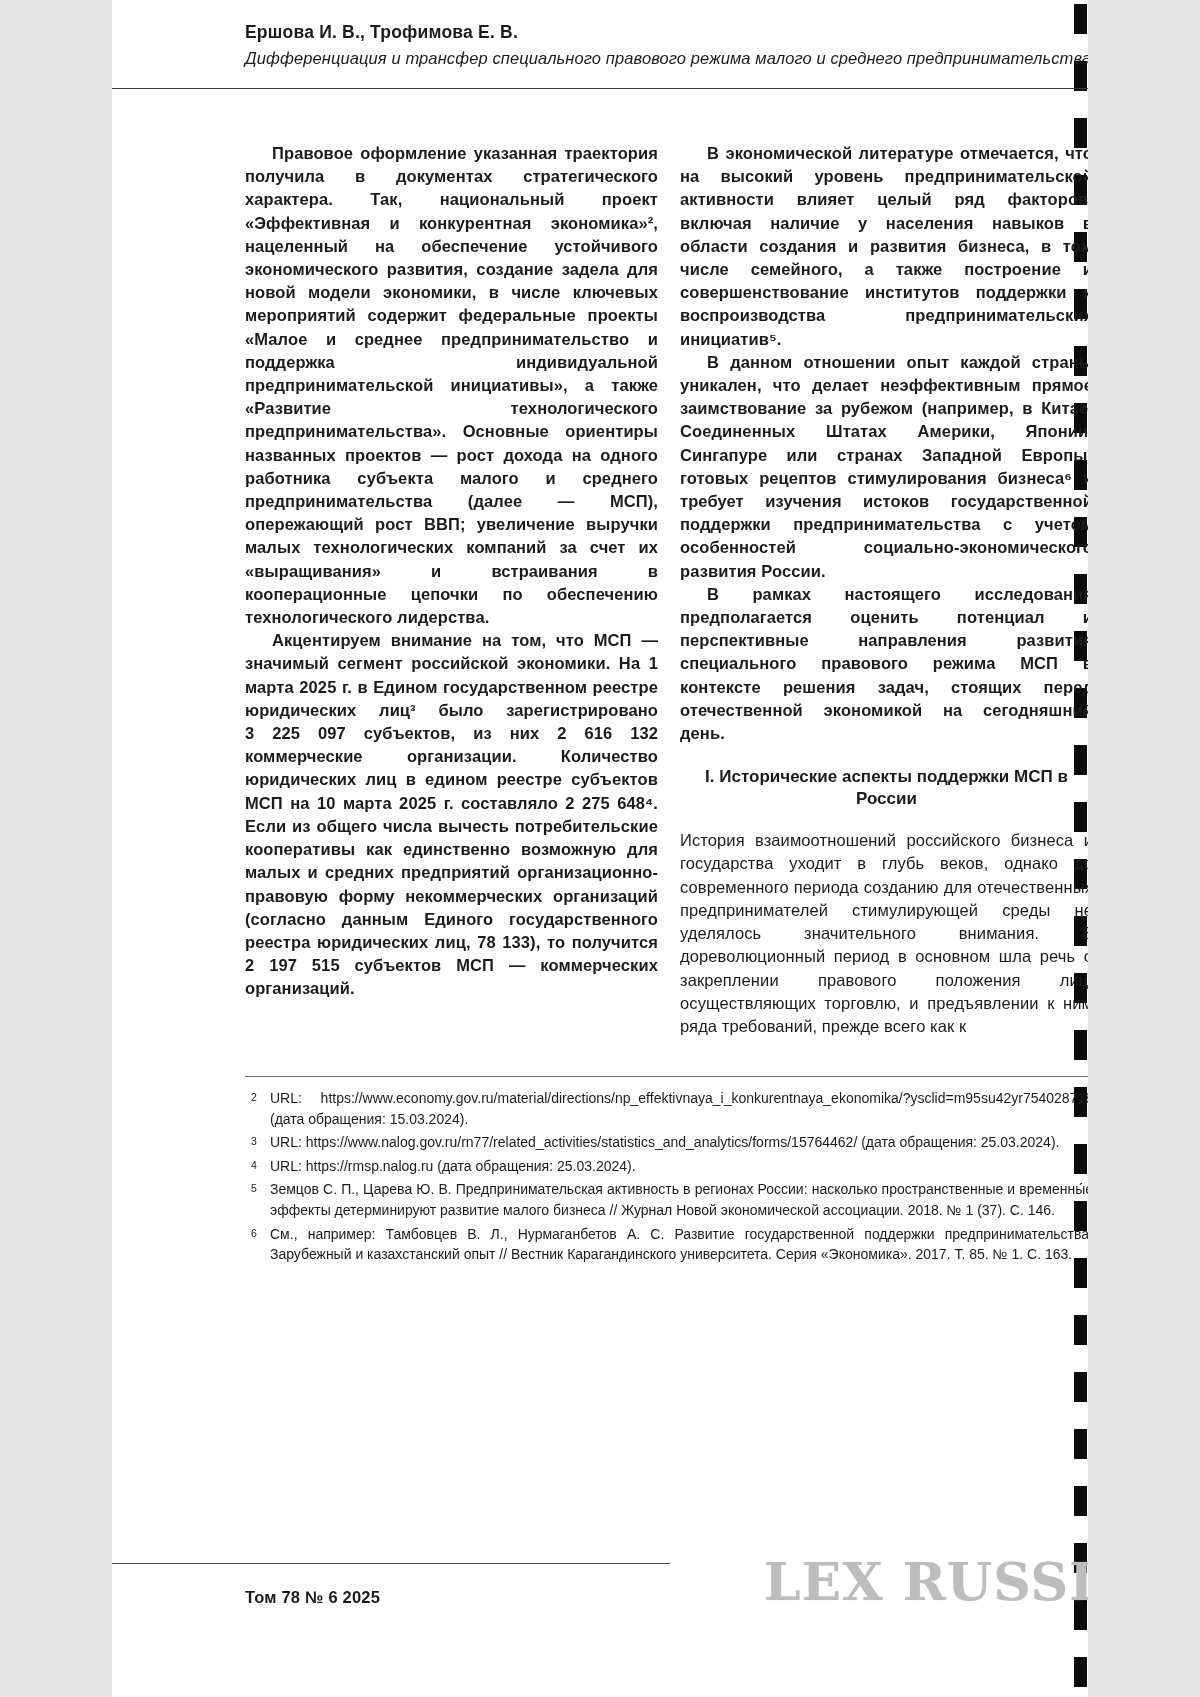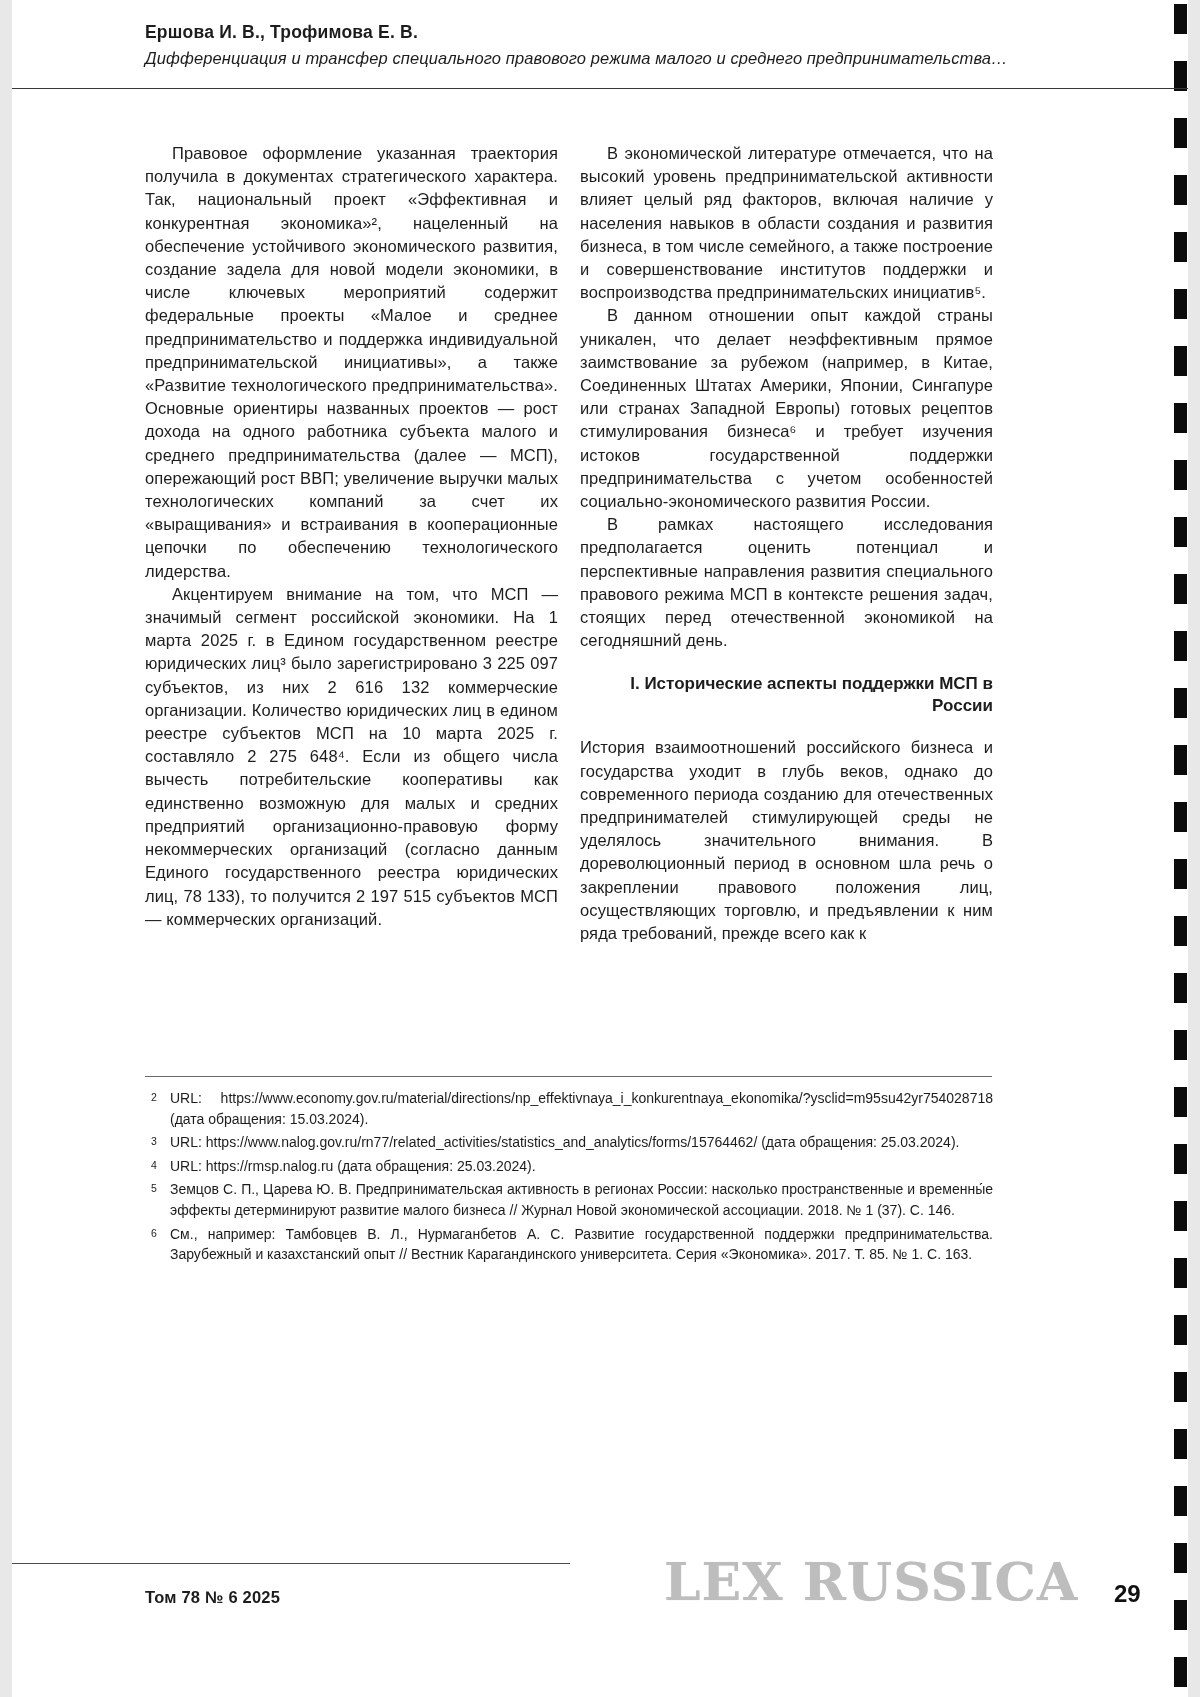--- a/index.html
+++ b/index.html
@@ -1,18 +1,18 @@
 <!DOCTYPE html>
 <html lang="ru"><head>
 <meta charset="utf-8">
 <style>
   html,body{margin:0;padding:0;background:#e8e8e8;}
   .page{
     position:relative;
-    width:1176px;height:1697px;
+    width:976px;height:1697px;
     margin:0 auto;
     background:#ffffff;
     font-family:"Liberation Sans","DejaVu Sans",sans-serif;
     color:#1c1c1c;
     overflow:hidden;
   }
   
   .crop-strip{
     position:absolute;right:1px;top:4px;width:13px;height:1688px;
     background:repeating-linear-gradient(to bottom,#0b0b0b 0 30px,transparent 30px 57px);
@@ -26,24 +26,24 @@
   .columns{
     position:absolute;left:133px;top:142px;width:848px;height:935px;
     display:flex;gap:22px;overflow:hidden;
   }
   .col{flex:1 1 0;min-width:0;}
   .para{
     margin:0;text-align:justify;
     font-size:16.5px;line-height:23.2px;letter-spacing:.1px;
     hyphens:auto;-webkit-hyphens:auto;
   }
-  .indent{text-indent:27px;}
+  .indent{text-indent:27px;font-weight:bold;}
   .section-heading{
     font-size:17px;font-weight:700;line-height:22px;
-    margin:21px 0 19px;text-align:right;
+    margin:21px 0 19px;text-align:center;
   }
   
   .fn-rule{position:absolute;left:133px;top:1076px;width:847px;border-top:1px solid #6a6a6a;}
   .footnotes{
     position:absolute;left:133px;top:1088px;width:848px;
     font-size:14px;line-height:20.6px;text-align:justify;
   }
   .footnote{position:relative;padding-left:25px;margin-bottom:3px;}
   .fn-num{position:absolute;left:6px;top:-1px;font-size:10.5px;}
   .fn-it{}

